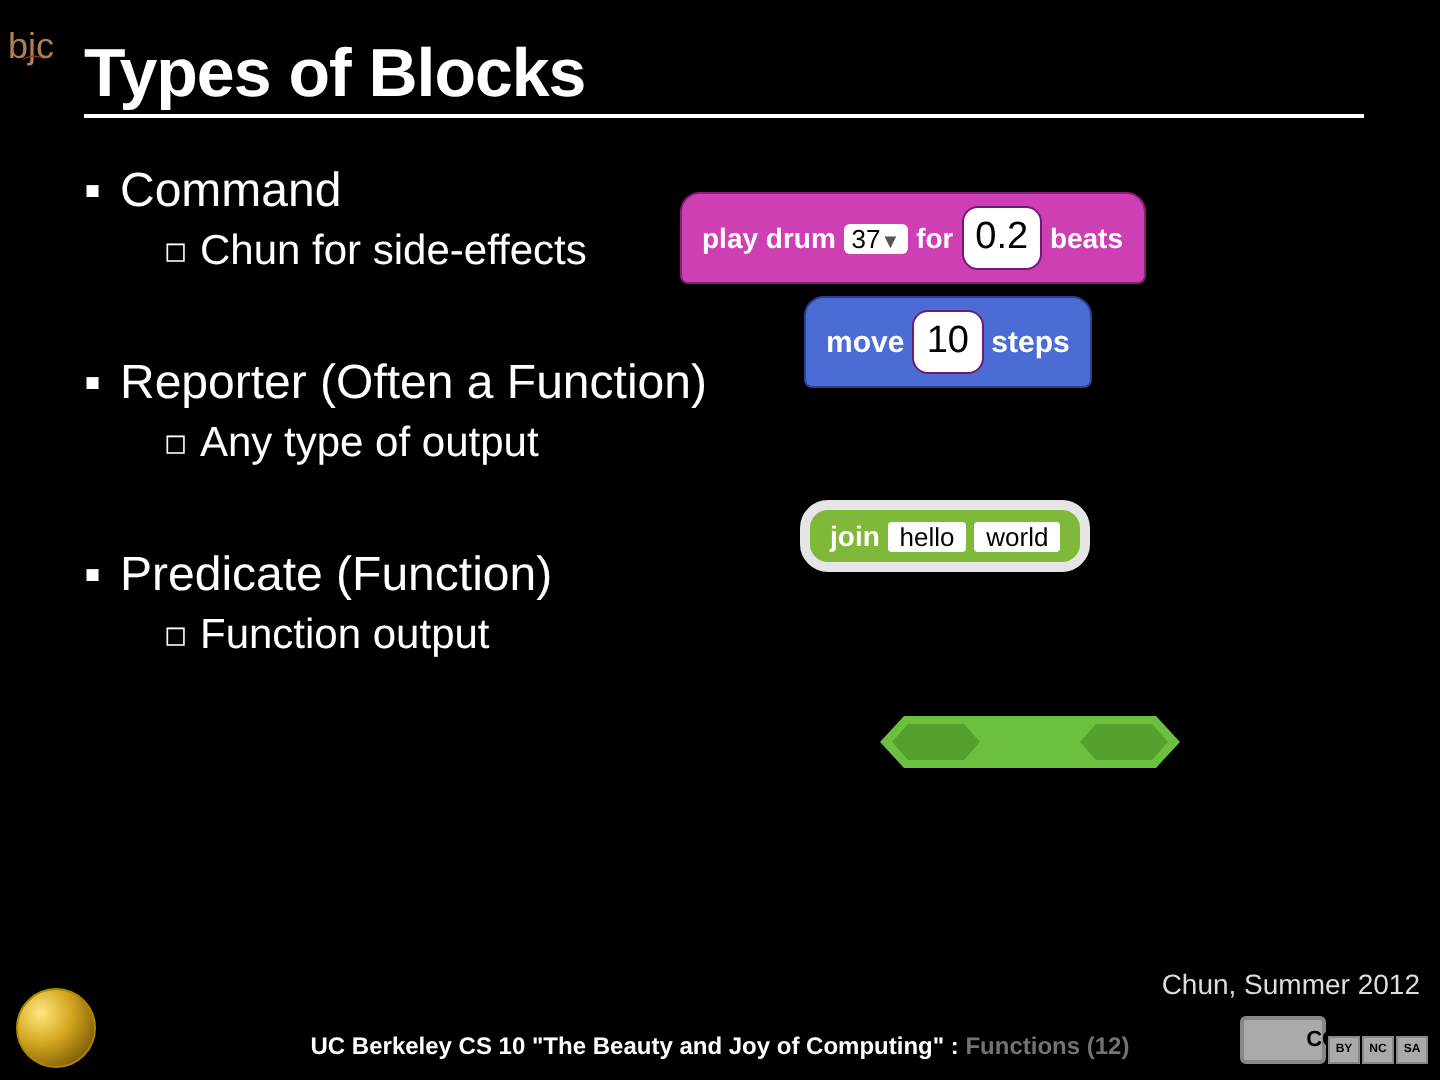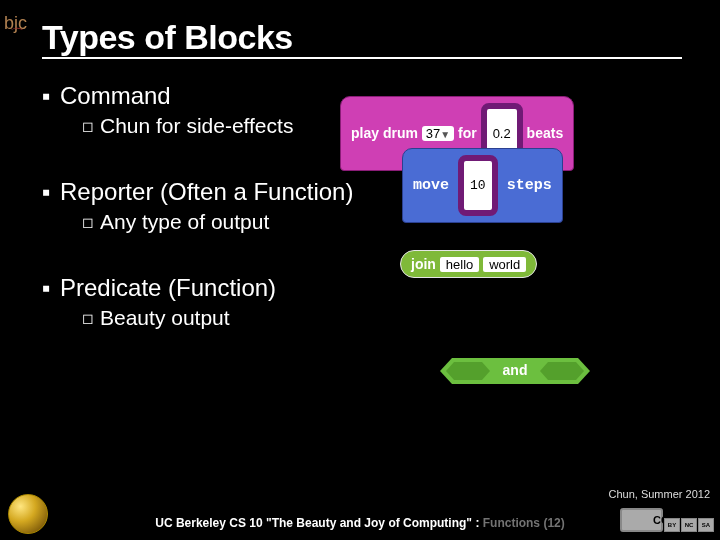--- a/index.html
+++ b/index.html
@@ -41,35 +41,35 @@
 
   
   .block {
     position: absolute;
     font-family: Verdana, sans-serif;
     font-size: 14px; font-weight: bold;
     color: #fff;
   }
   .cmd { border-radius: 10px 10px 4px 4px; padding: 6px 10px; }
   .pink { background: #cf3fb4; border: 1px solid #8a1d77; }
-  .blue { background: #4a6cd4; border: 1px solid #2b4090; font-size:15px;font-family:Liberation Mono, monospace;}
+  .blue { background: #4a6cd4; border: 1px solid #2b4090; font-size:15px;}
   .dropdown {
     display: inline-block; background: #fff; color:#000;
     padding: 0 4px; border-radius: 3px; font-weight:normal;
     font-size: 13px; min-width: 28px; text-align:left;
   }
   .tri { font-size: 10px; color:#555; }
   .numfield {
     display: inline-block; background: #fff; color:#000;
-    padding: 17px 6px; border-radius: 8px; font-weight:normal;
-    border: 6px solid #701a75; font-size: 13px;
+    padding: 4px 6px; border-radius: 8px; font-weight:normal;
+    border: 1px solid #701a75; font-size: 19px;
   }
   
   .reporter-join {
-    background: #7fb939; border: 1px solid #e5e5e5;
+    background: #7fb939; border: 5px solid #e5e5e5;
     border-radius: 14px; padding: 5px 10px;
     color: #fff;
   }
   .txtfield {
     display: inline-block; background: #fff; color:#000;
     padding: 0 6px; border-radius: 2px; font-weight:normal;
     font-size: 13px;
   }
   
   .pred-wrap { position: relative; width: 190px; height: 30px; }
@@ -85,21 +85,21 @@
     background: #54a02c;
     clip-path: polygon(0 50%, 8px 0, calc(100% - 8px) 0, 100% 50%, calc(100% - 8px) 100%, 8px 100%);
   }
   .and-text {
     position:absolute; left:0; width:150px; top:4px;
     text-align:center; font-size:14px;
   }
 
   .footer-author {
     position: absolute; bottom: 40px; right: 10px;
-    font-size: 11px; color: #ddd;
+    font-size: 14px; color: #ddd;
   }
   .footer-line {
     position: absolute; bottom: 10px; left: 0; right: 0;
     text-align: center; font-size: 12px; font-weight: bold;
   }
   .footer-line .fy { color: #737373; text-align: center; }
   .seal {
     position: absolute; bottom: 6px; left: 8px;
     width: 40px; height: 40px; border-radius:50%;
     background: radial-gradient(circle at 30% 30%, #ffe680 0%, #d4a820 40%, #5a3a00 100%);
@@ -137,21 +137,21 @@
   <div class="lvl2"><span class="mk">◻</span><span>Chun for side-effects</span></div>
 
   <div class="gap"></div>
 
   <div class="lvl1"><span class="mk">▪</span><span>Reporter (Often a Function)</span></div>
   <div class="lvl2"><span class="mk">◻</span><span>Any type of output</span></div>
 
   <div class="gap"></div>
 
   <div class="lvl1"><span class="mk">▪</span><span>Predicate (Function)</span></div>
-  <div class="lvl2"><span class="mk">◻</span><span>Beauty output</span></div>
+  <div class="lvl2"><span class="mk">◻</span><span>Function output</span></div>
 </div>
 
 <div class="block cmd pink" style="top:96px; left:340px;">
   <span>play drum</span>
   <span class="dropdown"><span>37</span><span class="tri">▼</span></span>
   <span>for</span>
   <span class="numfield">0.2</span>
   <span>beats</span>
 </div>
 
@@ -165,21 +165,20 @@
   <span>join</span>
   <span class="txtfield">hello</span>
   <span class="txtfield">world</span>
 </div>
 
 <div class="block" style="top:358px; left:440px;">
   <div class="pred-wrap">
     <div class="hex"></div>
     <div class="hex-small" style="left:6px;"></div>
     <div class="hex-small" style="left:100px;"></div>
-    <div class="and-text">and</div>
   </div>
 </div>
 
 <div class="footer-author">Chun, Summer 2012</div>
 
 <div class="seal"></div>
 
 <div class="footer-line">
   <span>UC Berkeley CS 10 "The Beauty and Joy of Computing" : </span><span class="fy">Functions</span><span class="fy"> (12)</span>
 </div>

